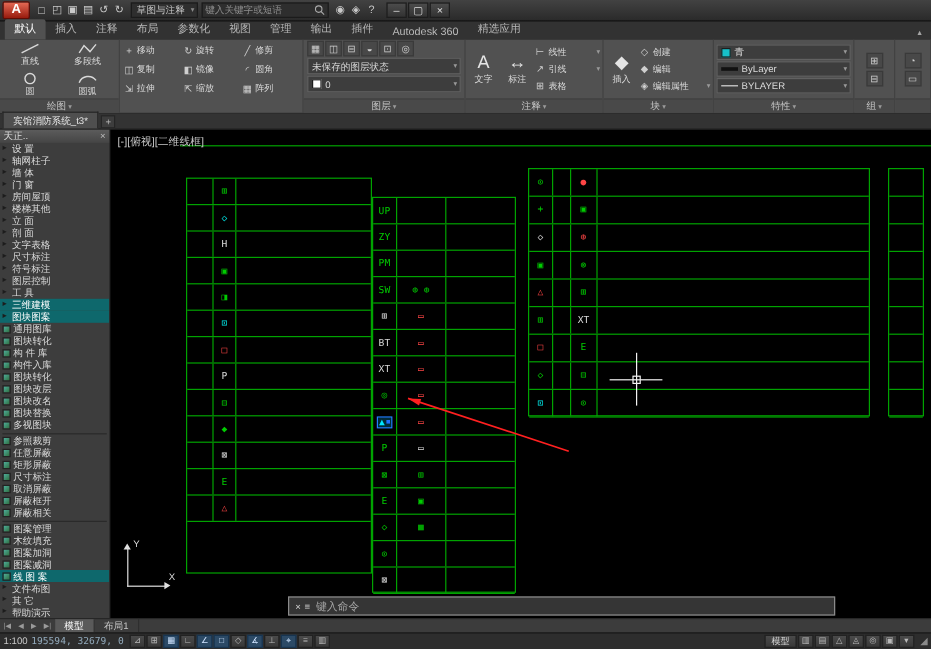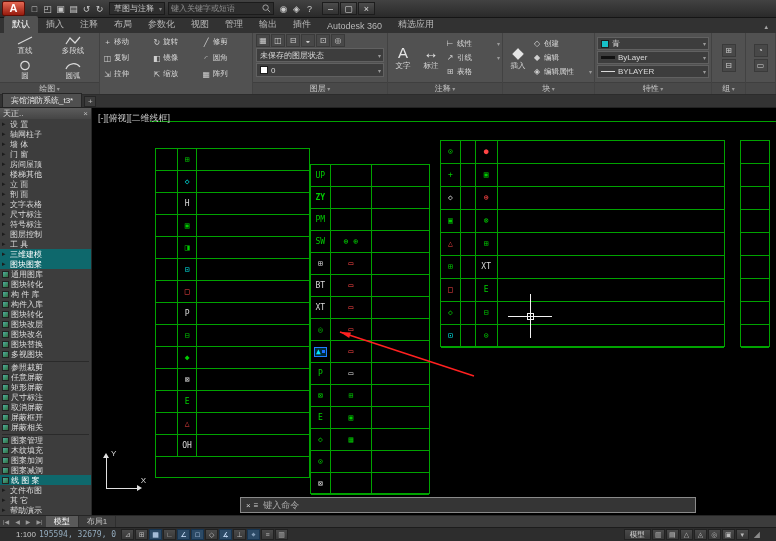--- a/index.html
+++ b/index.html
@@ -108,21 +108,21 @@
 .cmdbar{position:absolute;left:148px;top:389px;width:456px;height:16px;z-index:6;display:flex;align-items:center;gap:5px;padding:0 5px;background:rgba(58,58,58,.92);border:1px solid #8a8a8a;color:#a8a8a8;font-size:9px}
 .cmd-ic{color:#d0d0d0;font-size:8px}
 
 
 .modeltabs{height:12px;background:#3c3c3c;border-top:1px solid #262626;display:flex;align-items:center;font-size:8px;color:#c6c6c6}
 .mt-nav{color:#9a9a9a;font-size:6px;padding:0 3px}
 .mtab{padding:0 8px;height:100%;display:flex;align-items:center;border-right:1px solid #2e2e2e}
 .mtab.active{background:#5a5a5a;color:#fff}
 
 
-.statusbar{height:14px;background:#2d2d2d;border-top:1px solid #1c1c1c;display:flex;align-items:center;gap:3px;padding:0 16px;font-size:8px}
+.statusbar{height:14px;background:#2d2d2d;border-top:1px solid #1c1c1c;display:flex;align-items:center;gap:3px;padding:0 3px;font-size:8px}
 .sb-scale{color:#c9c9c9;white-space:nowrap}
 .coords{color:#93abbd;font-family:"DejaVu Sans Mono",monospace;font-size:8px;white-space:nowrap;margin-right:2px}
 .sb-toggles,.sb-right{display:flex;gap:1px;align-items:center}
 .sb-toggle{width:13px;height:11px;background:linear-gradient(#4a4a4a,#383838);border:1px solid #222;color:#b9b9b9;font-size:7px;text-align:center;line-height:10px}
 .sb-toggle.on{background:#2c4a66;border-color:#173450;color:#cfe4ff}
 .sb-spacer{flex:1}
 .sb-btn{height:11px;padding:0 5px;background:linear-gradient(#4a4a4a,#383838);border:1px solid #222;color:#d6d6d6;font-size:7.5px;line-height:10px;white-space:nowrap}
 .sb-ic{width:13px;height:11px;background:linear-gradient(#4a4a4a,#383838);border:1px solid #222;color:#b9b9b9;font-size:7px;text-align:center;line-height:10px}
 .sb-corner{color:#8a8a8a;font-size:8px;padding-left:2px}
 </style>
@@ -645,37 +645,30 @@
             </div>
             <div class="ccell" style="width: 113px;"></div>
           </div>
           <div class="crow" style="height: 22px;">
             <div class="ccell" style="width: 22px;"></div>
             <div class="ccell" style="width: 20px;">
               <span class="glyph" style="color: rgb(255, 69, 69);">△</span>
             </div>
             <div class="ccell" style="width: 113px;"></div>
           </div>
-          <div class="crow" style="height: 22px;">
-            <div class="ccell" style="width: 22px;"></div>
-            <div class="ccell" style="width: 20px;">
-              <span class="glyph" style="color: rgb(217, 217, 217);">OH</span>
-            </div>
-            <div class="ccell" style="width: 113px;"></div>
-          </div>
         </div>
         <div class="ctable" style="left: 218px; top: 40px; width: 120px; height: 330px; color: rgb(0, 163, 0); margin-top: 16px;">
           <div class="crow" style="height: 22px;">
             <div class="ccell" style="width: 20px;">
               <span class="glyph" style="color: rgb(0, 204, 0);">UP</span>
             </div>
             <div class="ccell" style="width: 42px;"></div>
             <div class="ccell" style="width: 58px;"></div>
           </div>
-          <div class="crow" style="height: 22px; font-weight: bold;">
+          <div class="crow" style="height: 22px;">
             <div class="ccell" style="width: 20px;">
               <span class="glyph" style="color: rgb(0, 204, 0);">ZY</span>
             </div>
             <div class="ccell" style="width: 42px;"></div>
             <div class="ccell" style="width: 58px;"></div>
           </div>
           <div class="crow" style="height: 22px;">
             <div class="ccell" style="width: 20px;">
               <span class="glyph" style="color: rgb(0, 204, 0);">PM</span>
             </div>

